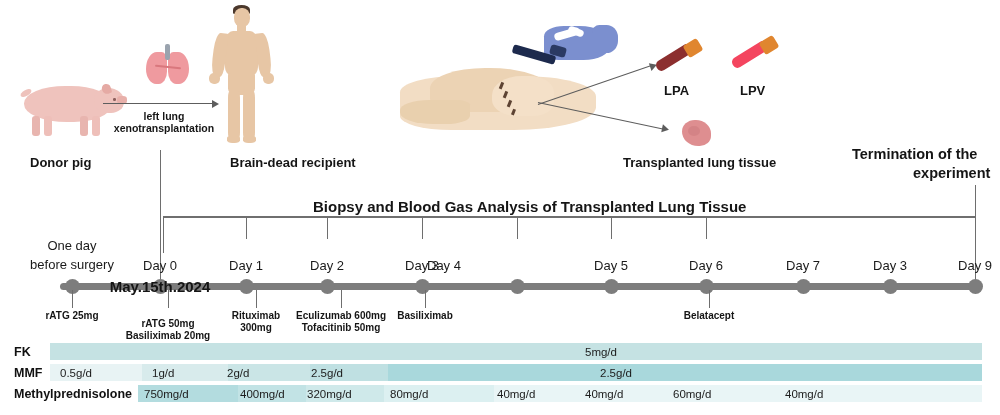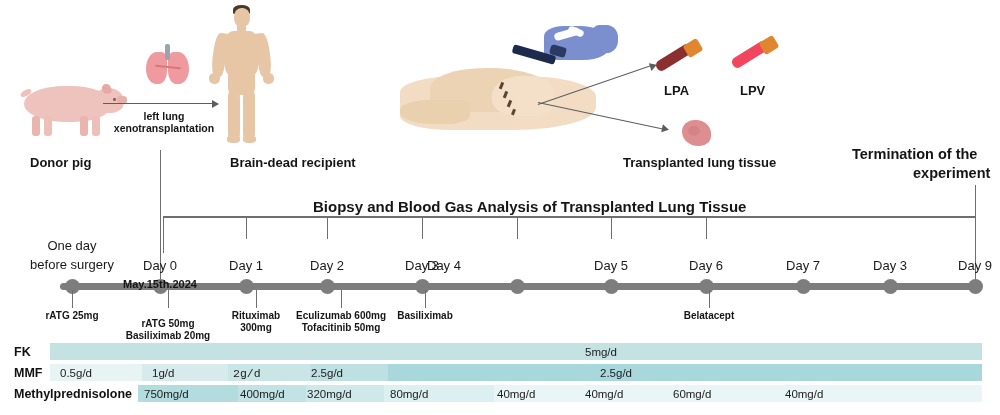--- a/index.html
+++ b/index.html
@@ -3,21 +3,21 @@
 <meta charset="utf-8">
 <style>
   html,body{margin:0;padding:0;background:#ffffff;}
   body{width:1000px;height:415px;position:relative;overflow:hidden;
        font-family:"Liberation Sans","DejaVu Sans",sans-serif;color:#1a1a1a;}
   .fig{position:absolute;inset:0;}
   .abs{position:absolute;}
   .lbl{font-weight:bold;font-size:13px;color:#151515;white-space:nowrap;}
   .lbl-sm{font-weight:bold;font-size:10.5px;color:#151515;white-space:nowrap;text-align:center;line-height:12px;}
   .daylbl{font-size:13px;color:#1a1a1a;white-space:nowrap;font-weight:400;}
-  .daylbl-b{font-size:11px;color:#151515;white-space:nowrap;font-weight:bold;}
+  .daylbl-b{font-size:15px;color:#151515;white-space:nowrap;font-weight:bold;}
   .drug{font-weight:bold;font-size:10px;color:#151515;text-align:center;line-height:11.5px;white-space:nowrap;}
 
   
   #axis{position:absolute;left:60px;top:283px;width:922px;height:7px;background:#7d7d7d;border-radius:4px;}
   .node{position:absolute;width:15px;height:15px;border-radius:50%;background:#7d7d7d;top:279px;}
   .vline{position:absolute;width:1px;background:#6e6e6e;}
 
   
   #bracket{position:absolute;left:163px;top:216px;width:812px;height:1.5px;background:#6f6f6f;}
 
@@ -235,21 +235,21 @@
       <div class="rowlabel" style="left: 14px; top: 345px;">FK</div>
       <div class="cellv" style="left: 585px; top: 346px;">5mg/d</div>
       <div class="band" style="left: 50px; top: 364px; width: 92px; background: rgb(232, 243, 244);"></div>
       <div class="band" style="left: 142px; top: 364px; width: 86px; background: rgb(216, 235, 236);"></div>
       <div class="band" style="left: 228px; top: 364px; width: 82px; background: rgb(202, 229, 230);"></div>
       <div class="band" style="left: 310px; top: 364px; width: 78px; background: rgb(191, 224, 226);"></div>
       <div class="band" style="left: 388px; top: 364px; width: 594px; background: rgb(169, 216, 220);"></div>
       <div class="rowlabel" style="left: 14px; top: 366px;">MMF</div>
       <div class="cellv" style="left: 60px; top: 367px;">0.5g/d</div>
       <div class="cellv" style="left: 152px; top: 367px;">1g/d</div>
-      <div class="cellv" style="left: 233px; top: 367px; font-family: Liberation Mono, monospace;">2g/d</div>
+      <div class="cellv" style="left: 227px; top: 367px;">2g/d</div>
       <div class="cellv" style="left: 311px; top: 367px;">2.5g/d</div>
       <div class="cellv" style="left: 600px; top: 367px;">2.5g/d</div>
       <div class="band" style="left: 138px; top: 385px; width: 100px; background: rgb(179, 220, 223);"></div>
       <div class="band" style="left: 238px; top: 385px; width: 68px; background: rgb(194, 227, 229);"></div>
       <div class="band" style="left: 306px; top: 385px; width: 78px; background: rgb(207, 233, 234);"></div>
       <div class="band" style="left: 384px; top: 385px; width: 110px; background: rgb(220, 240, 241);"></div>
       <div class="band" style="left: 494px; top: 385px; width: 488px; background: rgb(233, 245, 246);"></div>
       <div class="rowlabel" style="left: 14px; top: 387px;">Methylprednisolone</div>
       <div class="cellv" style="left: 144px; top: 388px;">750mg/d</div>
       <div class="cellv" style="left: 240px; top: 388px;">400mg/d</div>

